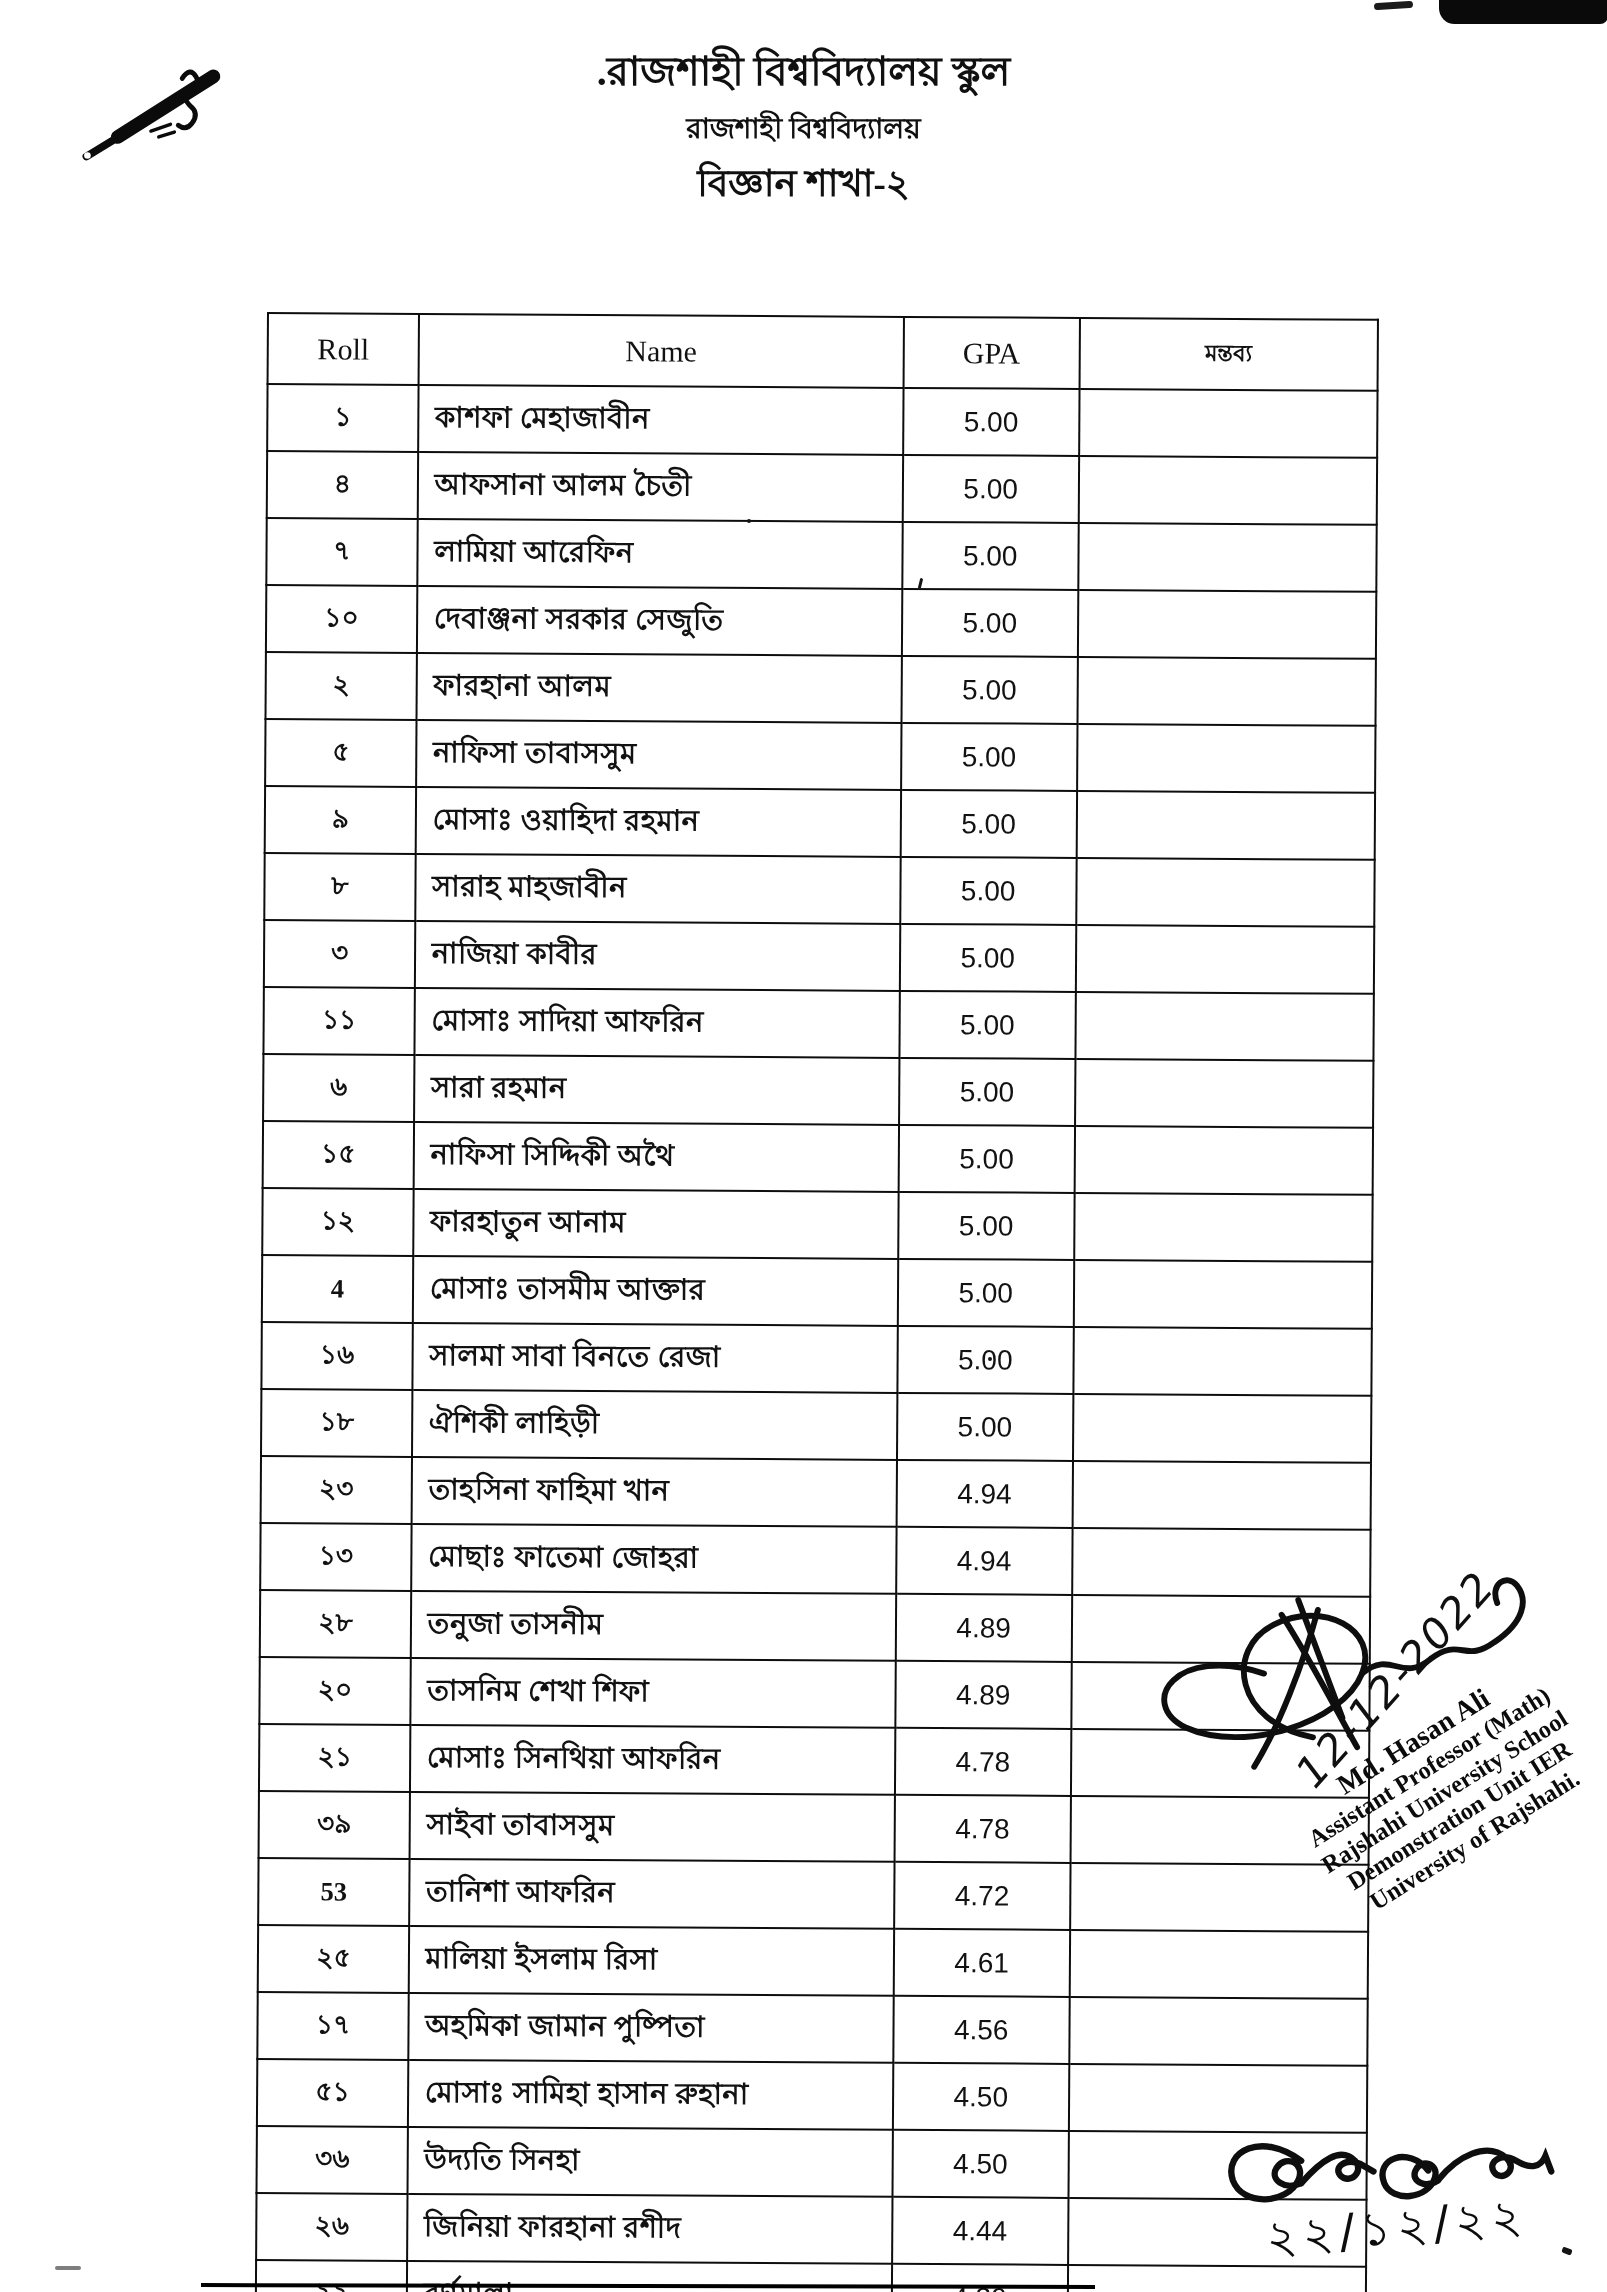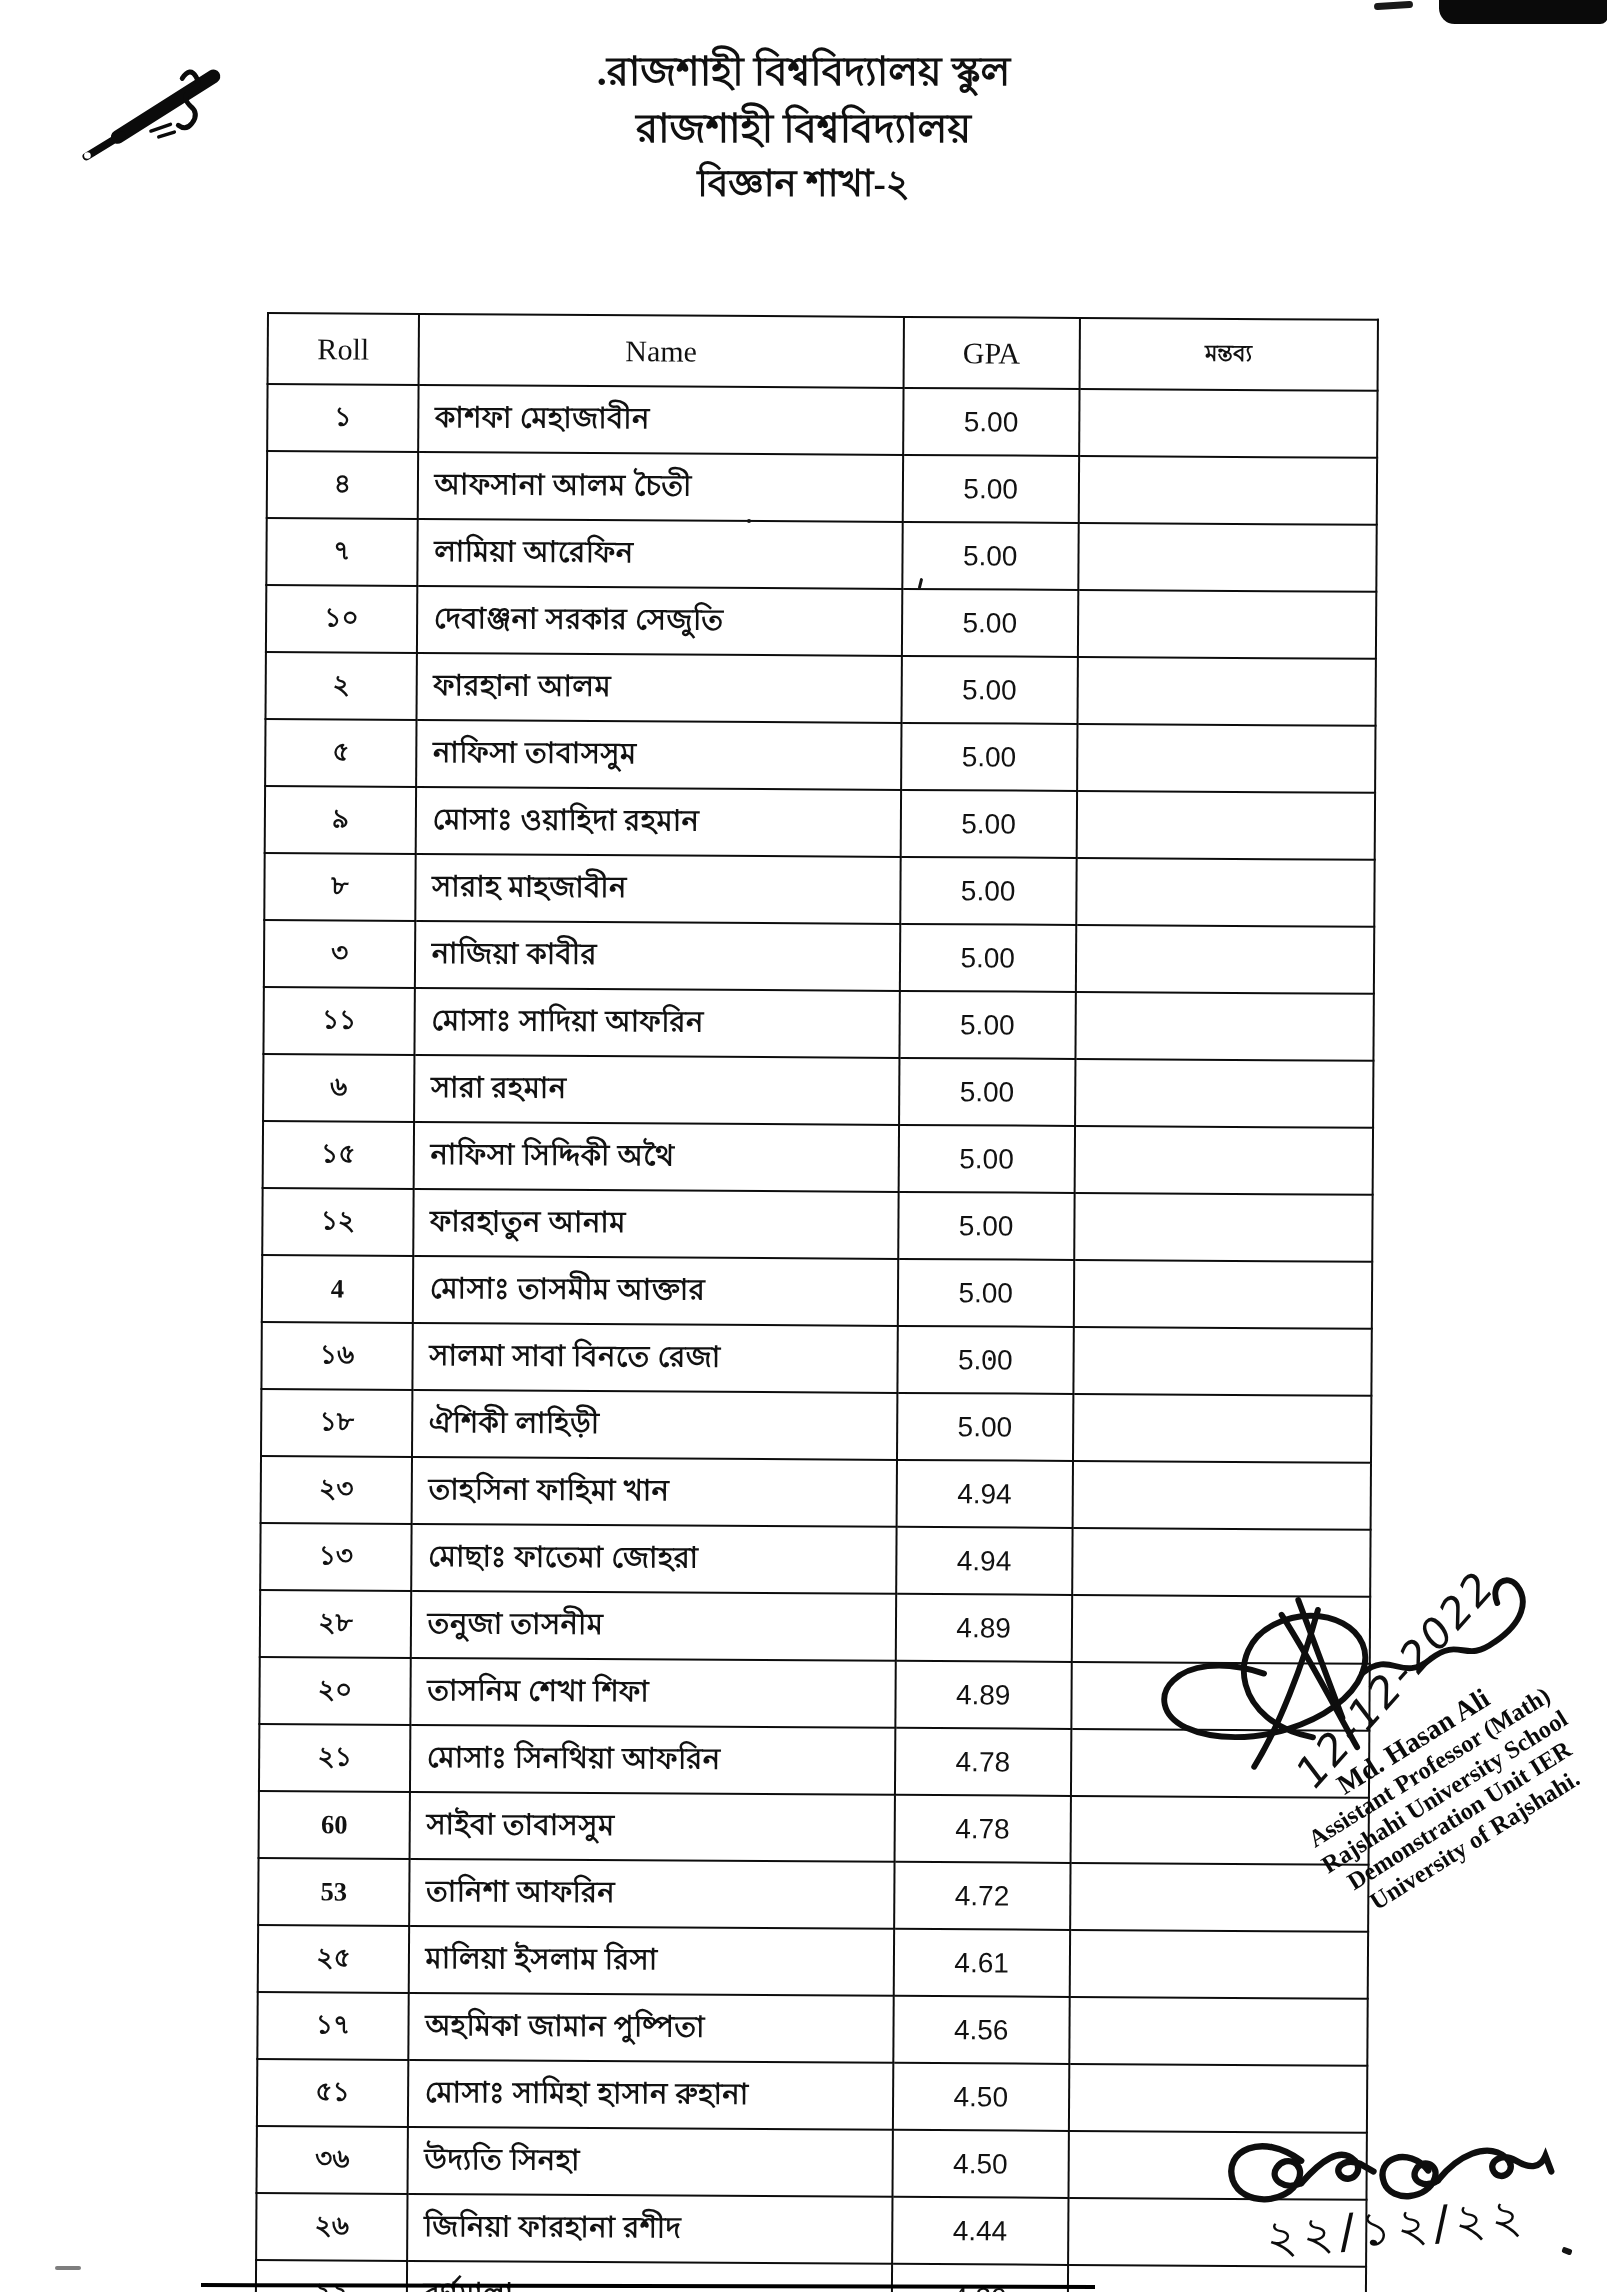--- a/index.html
+++ b/index.html
@@ -10,21 +10,21 @@
     overflow:hidden;
     font-family:"Liberation Serif","DejaVu Serif",serif;
     color:#121212;
   }
   
   .doc-header{
     position:absolute;top:43px;left:0;width:1607px;
     text-align:center;font-weight:bold;color:#101010;
   }
   .doc-header .t1{font-size:40px;line-height:57px;}
-  .doc-header .t2{font-size:40px;line-height:57px;}
+  .doc-header .t2{font-size:28px;line-height:57px;}
   .doc-header .t3{font-size:37px;line-height:56px;}
   .doc-header .t4{font-size:37px;line-height:54px;}
   
   table.results{
     position:absolute;left:267px;top:312px;
     border-collapse:collapse;
     transform:rotate(0.35deg);
     transform-origin:0 0;
     background:#fff;
   }
@@ -229,21 +229,21 @@
           <td class="col-gpa">4.89</td>
           <td class="col-remarks"></td>
         </tr>
         <tr>
           <td class="col-roll">২১</td>
           <td class="col-name">মোসাঃ সিনথিয়া আফরিন</td>
           <td class="col-gpa">4.78</td>
           <td class="col-remarks"></td>
         </tr>
         <tr>
-          <td class="col-roll">60</td>
+          <td class="col-roll">৩৯</td>
           <td class="col-name">সাইবা তাবাসসুম</td>
           <td class="col-gpa">4.78</td>
           <td class="col-remarks"></td>
         </tr>
         <tr>
           <td class="col-roll">53</td>
           <td class="col-name">তানিশা আফরিন</td>
           <td class="col-gpa">4.72</td>
           <td class="col-remarks"></td>
         </tr>

